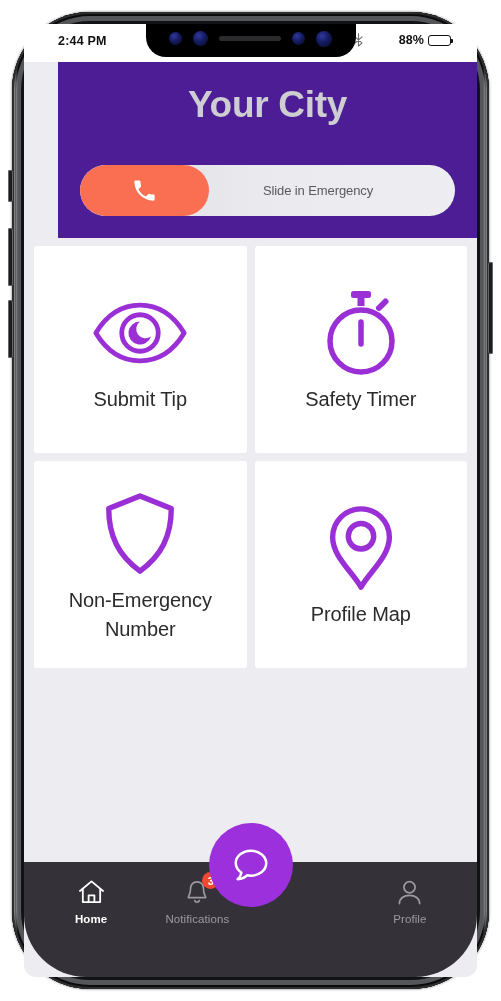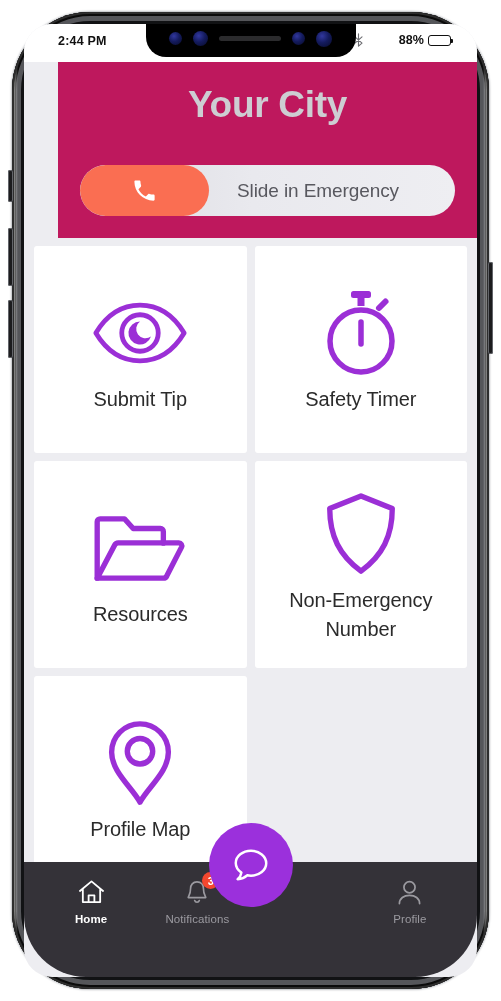--- a/index.html
+++ b/index.html
@@ -46,21 +46,21 @@
   #btn-voldn  { left: 8px;  top: 300px; width: 5px; height: 58px; }
   #btn-power  { right: 8px; top: 262px; width: 5px; height: 92px; }
 
   
   #screen {
     position: absolute;
     left: 24px;
     top: 24px;
     width: 453px;
     height: 953px;
-    border-radius: 28px;
+    border-radius: 12px;
     background: #ededf1;
     overflow: hidden;
   }
 
   
   #notch {
     position: absolute;
     left: 50%;
     transform: translateX(-50%);
     top: 0;
@@ -115,21 +115,21 @@
     content: ""; position: absolute; right: -3.4px; top: 3px;
     width: 2px; height: 4px; background: #111; border-radius: 0 1px 1px 0;
   }
   #battery-fill { height: 100%; width: 88%; background: #111; border-radius: 1px; }
 
   
   #app-header {
     position: absolute;
     top: 38px; left: 0; right: 0;
     height: 176px;
-    background: #be185d;
+    background: #4c1d95;
     z-index: 20;
     margin-left: 34px;
   }
   #page-title {
     position: absolute; top: 22px; left: 0; right: 0;
     text-align: center;
     font-size: 37px;
     font-weight: bold;
     color: #cdcdd2;
     letter-spacing: -.3px;
@@ -148,21 +148,21 @@
   #slider-thumb {
     width: 129px; height: 51px;
     border-radius: 26px;
     background: #fa6e52;
     display: flex; align-items: center; justify-content: center;
     flex: none;
   }
   #slider-label {
     flex: 1;
     text-align: center;
-    font-size: 19px;
+    font-size: 13px;
     color: #58585f;
     letter-spacing: -.1px;
     padding-right: 28px;
   }
 
   
   #tile-grid {
     position: absolute;
     top: 214px; left: 10px; right: 10px; bottom: 98px;
     display: grid;
@@ -335,29 +335,20 @@
           <rect x="33" y="4" width="20" height="7" rx="2.5" fill="#9B2FD6"></rect>
           <rect x="39.5" y="9" width="7" height="10" fill="#9B2FD6"></rect>
           <path d="M61 21l6.5-6.5" stroke="#9B2FD6" stroke-width="6" stroke-linecap="round"></path>
           <circle cx="43" cy="54" r="31" fill="none" stroke="#9B2FD6" stroke-width="5.5"></circle>
           <path d="M43 35v22" stroke="#9B2FD6" stroke-width="5.5" stroke-linecap="round"></path>
         </svg>
       </div>
       <div class="tile-label">Safety Timer</div>
     </div>
 
-    <div class="tile">
-      <div class="tile-icon">
-        <svg width="98" height="72" viewBox="0 0 100 74">
-          <path d="M6 68V10a3 3 0 0 1 3-3h25l9 10h28a3 3 0 0 1 3 3v12" fill="none" stroke="#9B2FD6" stroke-width="5.5" stroke-linejoin="round" stroke-linecap="round"></path>
-          <path d="M6 68l18-34a4 4 0 0 1 3.6-2.2H90a3 3 0 0 1 2.7 4.3L77.6 65.6A4 4 0 0 1 74 68z" fill="none" stroke="#9B2FD6" stroke-width="5.5" stroke-linejoin="round"></path>
-        </svg>
-      </div>
-      <div class="tile-label">Resources</div>
-    </div>
 
     <div class="tile">
       <div class="tile-icon">
         <svg width="80" height="86" viewBox="0 0 80 88">
           <path d="M40 5 8 18c0 28 10 48 32 64 22-16 32-36 32-64z" fill="none" stroke="#9B2FD6" stroke-width="5.5" stroke-linejoin="round"></path>
         </svg>
       </div>
       <div class="tile-label" style="white-space:pre-line;">Non-Emergency
 Number</div>
     </div>

